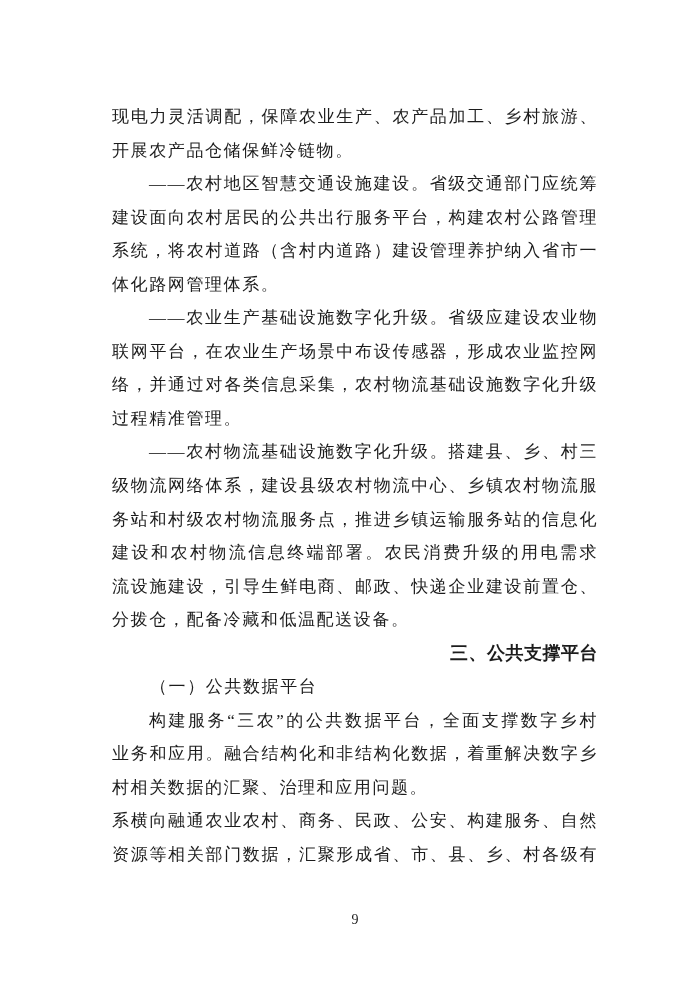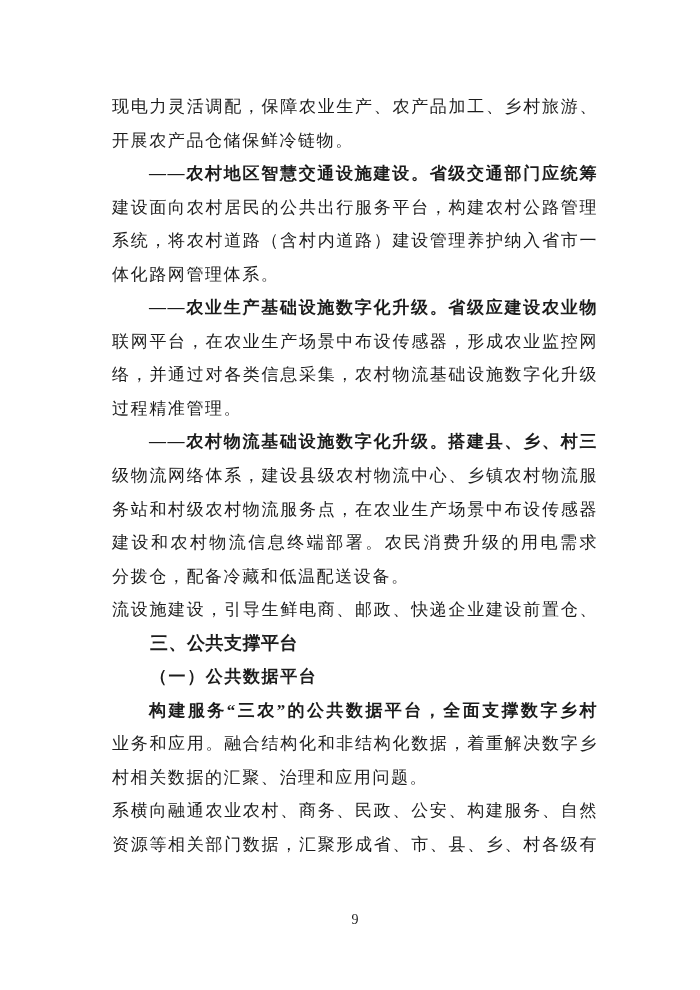--- a/index.html
+++ b/index.html
@@ -10,47 +10,47 @@
   .page {
     position: relative;
     width: 700px;
     height: 990px;
     background: #ffffff;
     overflow: hidden;
   }
   .text-block {
     position: absolute;
     left: 112px;
-    top: 90px;
+    top: 100px;
     width: 486px;
   }
   .line {
     height: 33.55px;
     line-height: 33.55px;
     font-size: 17px;
     color: #1c1c1c;
     letter-spacing: 1.6px;
     font-family: "Liberation Serif", "DejaVu Serif", serif;
     white-space: nowrap;
   }
   .line.just {
     white-space: normal;
     text-align: justify;
     text-align-last: justify;
   }
   .line.ind {
     text-indent: 37px;
-    font-weight: bold;
   }
   .line.t-h1 {
     font-family: "Liberation Sans", "DejaVu Sans", sans-serif;
     font-weight: 700;
     font-size: 18px;
     letter-spacing: 0.5px;
     text-indent: 38px;
+    text-align: right;
   }
   .line.t-h2 {
     font-size: 17px;
     letter-spacing: 1.6px;
     text-indent: 38px;
   }
   .footer {
     position: absolute;
     left: 112px;
     top: 912px;
@@ -71,24 +71,24 @@
       <div class="line t-body just ind">——农村地区智慧交通设施建设。省级交通部门应统筹</div>
       <div class="line t-body just">建设面向农村居民的公共出行服务平台，构建农村公路管理</div>
       <div class="line t-body just">系统，将农村道路（含村内道路）建设管理养护纳入省市一</div>
       <div class="line t-body">体化路网管理体系。</div>
       <div class="line t-body just ind">——农业生产基础设施数字化升级。省级应建设农业物</div>
       <div class="line t-body just">联网平台，在农业生产场景中布设传感器，形成农业监控网</div>
       <div class="line t-body just">络，并通过对各类信息采集，农村物流基础设施数字化升级</div>
       <div class="line t-body">过程精准管理。</div>
       <div class="line t-body just ind">——农村物流基础设施数字化升级。搭建县、乡、村三</div>
       <div class="line t-body just">级物流网络体系，建设县级农村物流中心、乡镇农村物流服</div>
-      <div class="line t-body just">务站和村级农村物流服务点，在农业生产场景中布设传感器</div>
+      <div class="line t-body just">务站和村级农村物流服务点，推进乡镇运输服务站的信息化</div>
       <div class="line t-body just">建设和农村物流信息终端部署。农民消费升级的用电需求</div>
+      <div class="line t-body just">流设施建设，引导生鲜电商、邮政、快递企业建设前置仓、</div>
       <div class="line t-body">分拨仓，配备冷藏和低温配送设备。</div>
-      <div class="line t-body just">流设施建设，引导生鲜电商、邮政、快递企业建设前置仓、</div>
       <div class="line t-h1 ind">三、公共支撑平台</div>
       <div class="line t-h2 ind">（一）公共数据平台</div>
       <div class="line t-body just ind">构建服务“三农”的公共数据平台，全面支撑数字乡村</div>
       <div class="line t-body just">业务和应用。融合结构化和非结构化数据，着重解决数字乡</div>
       <div class="line t-body">村相关数据的汇聚、治理和应用问题。</div>
       <div class="line t-body just">系横向融通农业农村、商务、民政、公安、构建服务、自然</div>
       <div class="line t-body just">资源等相关部门数据，汇聚形成省、市、县、乡、村各级有</div>
     </div>
   <div class="footer">9</div>
 </div>

